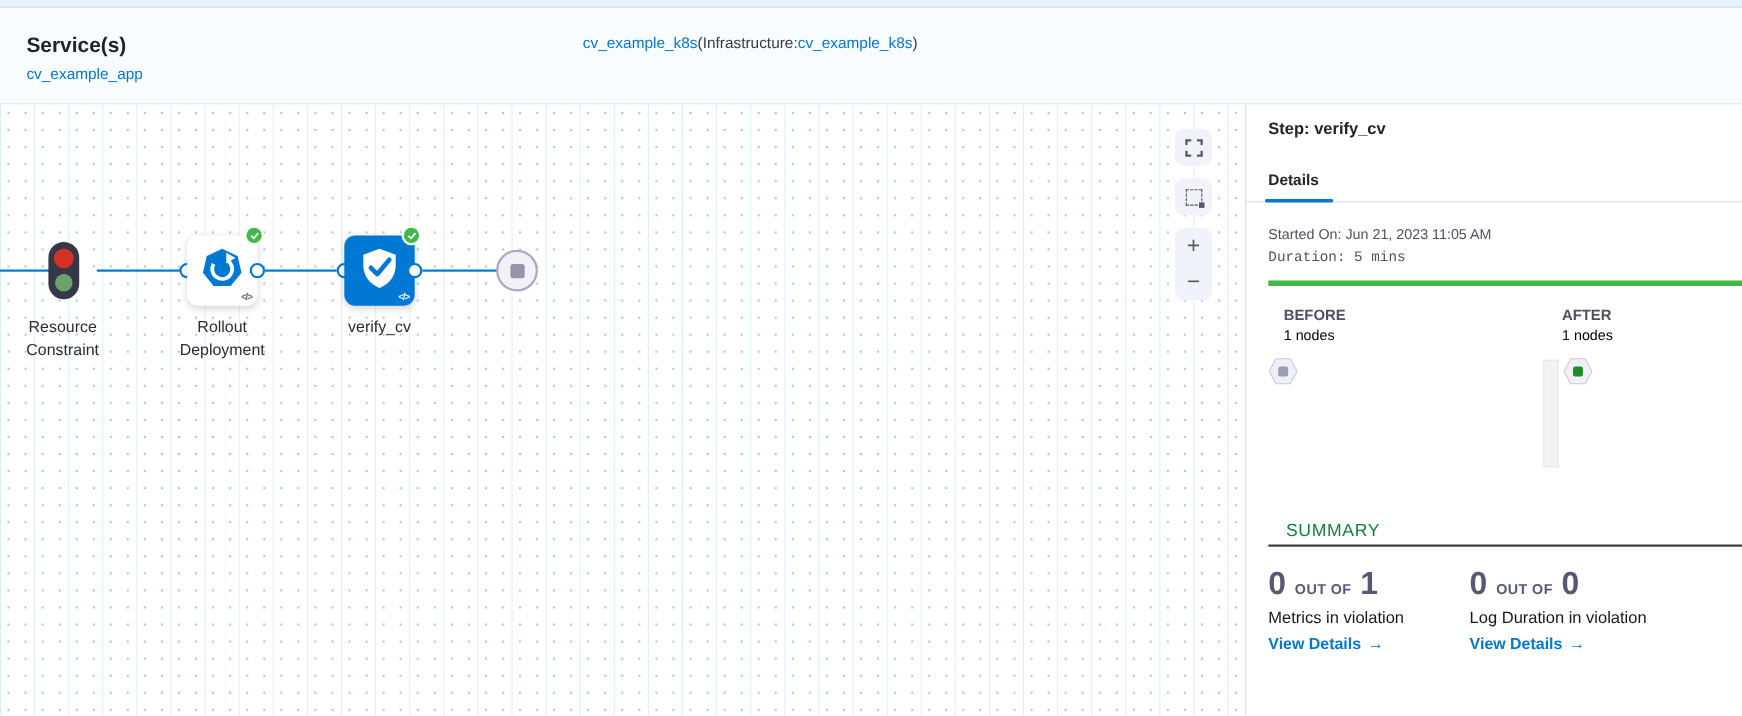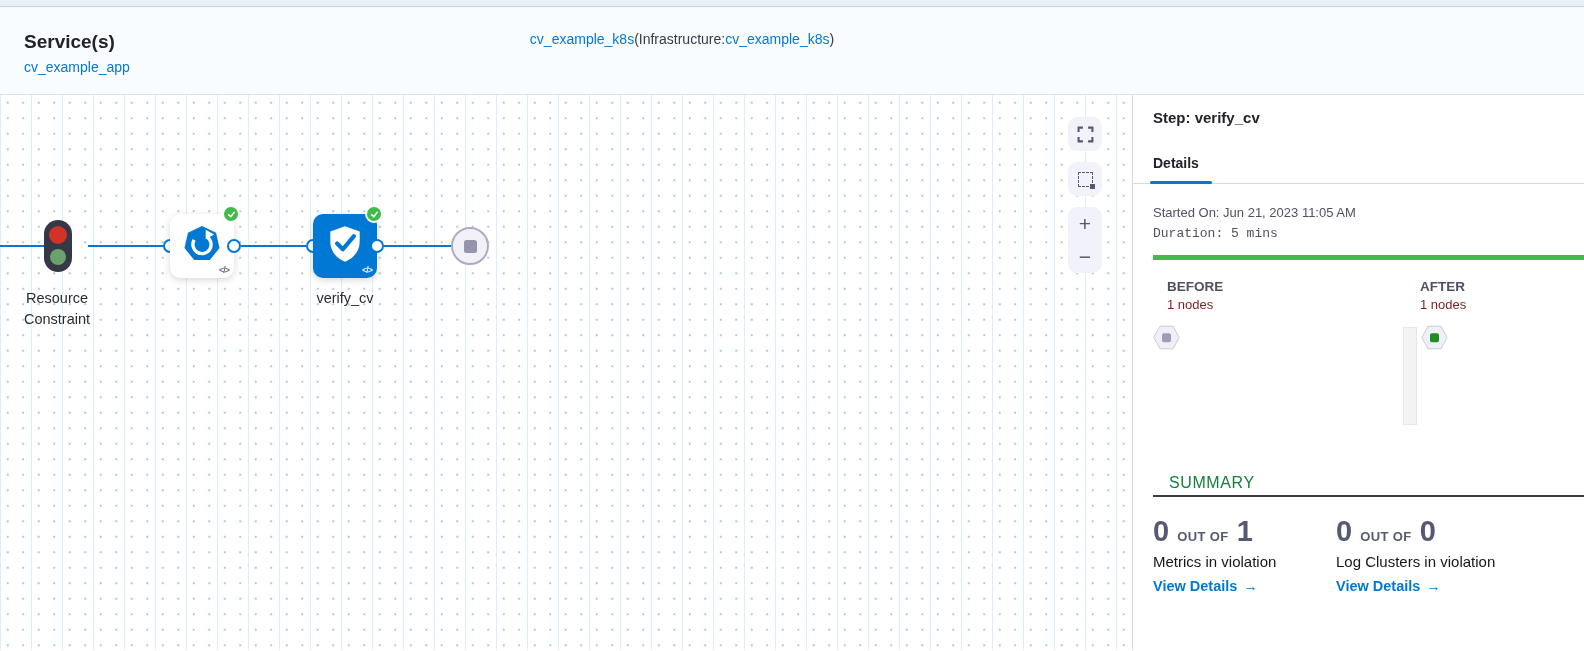--- a/index.html
+++ b/index.html
@@ -68,21 +68,21 @@
   .panel { position:relative; width:452px; background:#fff; border-left:1px solid #D9DAE1; }
   .ptitle { position:absolute; left:20px; top:14px; font-size:15px; font-weight:700; color:#22222A; }
   .tab { position:absolute; left:20px; top:60px; font-size:14px; font-weight:700; color:#22222A; cursor:pointer; }
   .tabline { position:absolute; left:17px; top:86px; width:62px; height:3px; background:#0278D5; border-radius:2px; z-index:2; }
   .tabdiv { position:absolute; left:0; right:0; top:88px; height:1px; background:#D9DAE1; }
   .meta { position:absolute; left:20px; font-size:13px; color:#4F5162; }
   .m1 { top:110px; } .m2 { top:131px;font-family:Liberation Mono, monospace; }
   .progress { position:absolute; left:20px; right:0; top:160px; height:5px; background:#42BA45; }
 
   .ba-label { position:absolute; font-size:13.5px; font-weight:700; color:#4F5162; top:184px; }
-  .ba-count { position:absolute; font-size:13px; color:#7f1d1d; top:202px; }
+  .ba-count { position:absolute; font-size:13px; color:#000000; top:202px; }
   .ba-left { left:20px;margin-left:14px; } .ba-right { left:287px; }
   .hex { position:absolute; top:230px; cursor:pointer; }
   .hex.before { left:20px; } .hex.after { left:288px; }
   .vbar { position:absolute; left:270px; top:232px; width:14px; height:98px;
     background:#F3F3F3; border:1px solid #E7E7E7; }
 
   .sum-label { position:absolute; left:36px; top:379px; font-size:16px; color:#15803d; letter-spacing:0.6px; }
   .sum-div { position:absolute; left:20px; right:0; top:400px; height:2px; background:#3A3B47; }
   .sum-cols { position:absolute; left:20px; right:6px; top:420px; display:flex; }
   .sum-col { width:183px; }
@@ -134,20 +134,21 @@
         </svg>
       </span>
       <span class="badge">
         <svg width="11" height="11" viewBox="0 0 18 18">
             <polyline points="4.5,9.5 7.8,12.5 13.5,5.5" fill="none" stroke="#fff" stroke-width="2.6" stroke-linecap="round" stroke-linejoin="round"></polyline>
           </svg>
       </span>
       <span class="codeglyph">&lt;/&gt;</span>
     </div>
     <div class="port" style="left:227px;"></div>
+    <div class="nlabel l2">Rollout Deployment</div>
 
     <div class="port" style="left:306px;"></div>
     <div class="nodebox blue">
       <span>
         <svg width="42" height="42" viewBox="0 0 40 40">
           <path d="M20 3 L34 8.2 V17.5 C34 26.5 28.4 33.6 20 37 C11.6 33.6 6 26.5 6 17.5 V8.2 Z" fill="#fff"></path>
           <polyline points="12.5,19.5 18,25 28.5,12.5" fill="none" stroke="#0278D5" stroke-width="4" stroke-linecap="round" stroke-linejoin="round"></polyline>
         </svg>
       </span>
       <span class="badge">
@@ -225,21 +226,21 @@
           <span>View Details</span>
           <span>→</span>
         </div>
       </div>
       <div class="sum-col">
         <div class="nums">
           <span class="bignum">0</span>
           <span class="outof">OUT OF</span>
           <span class="bignum">0</span>
         </div>
-        <div class="caption">Log Clusters in violation</div>
+        <div class="caption">Log Duration in violation</div>
         <div class="vdlink">
           <span>View Details</span>
           <span>→</span>
         </div>
       </div>
     </div>
   </aside>
 </div>
 
 </body></html>

